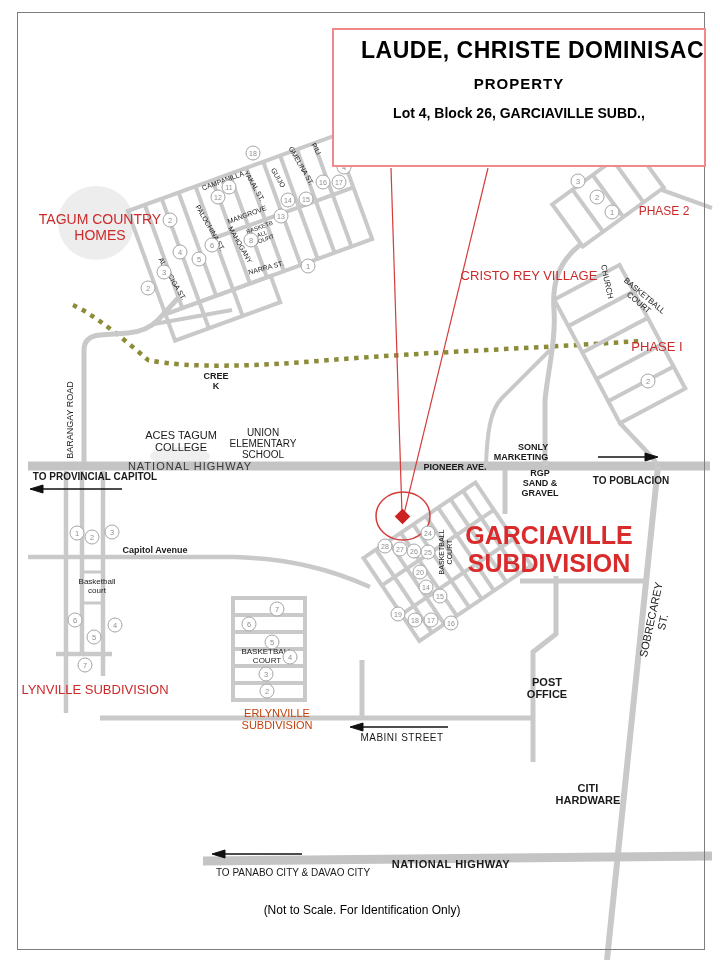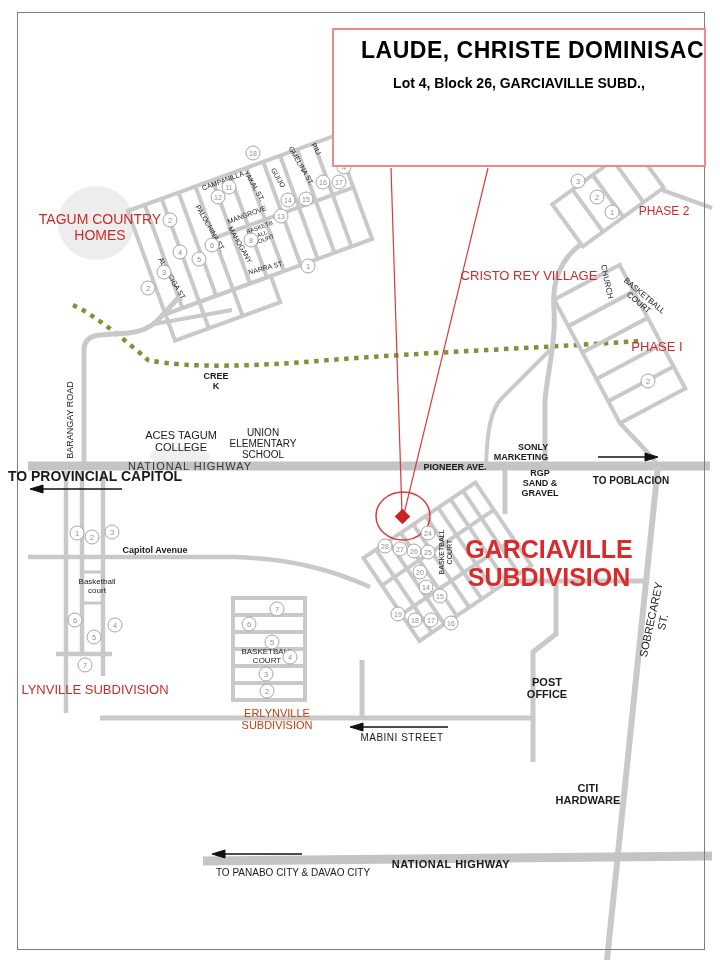--- a/index.html
+++ b/index.html
@@ -144,21 +144,21 @@
 
   <div id="labels">
       <div class="lbl" style="left: 190px; top: 466px; font-size: 11px; color: rgb(58, 58, 58); letter-spacing: 1px; transform: translate(-50%, -50%);">NATIONAL HIGHWAY</div>
       <div class="lbl" style="left: 455px; top: 467px; font-size: 9px; font-weight: bold; transform: translate(-50%, -50%);">PIONEER AVE.</div>
       <div class="lbl" style="left: 521px; top: 452px; font-size: 9px; font-weight: bold; transform: translate(-50%, -50%); text-align: right;">SONLY
 MARKETING</div>
       <div class="lbl" style="left: 540px; top: 483px; font-size: 9px; font-weight: bold; transform: translate(-50%, -50%);">RGP
 SAND &amp;
 GRAVEL</div>
       <div class="lbl" style="left: 631px; top: 481px; font-size: 10px; font-weight: bold; transform: translate(-50%, -50%);">TO POBLACION</div>
-      <div class="lbl" style="left: 95px; top: 477px; font-size: 14px; font-weight: bold; transform: translate(-50%, -50%);">TO PROVINCIAL CAPITOL</div>
+      <div class="lbl" style="left: 95px; top: 477px; font-size: 10px; font-weight: bold; transform: translate(-50%, -50%);">TO PROVINCIAL CAPITOL</div>
       <div class="lbl" style="left: 181px; top: 441px; font-size: 11px; transform: translate(-50%, -50%);">ACES TAGUM
 COLLEGE</div>
       <div class="lbl" style="left: 263px; top: 444px; font-size: 10px; transform: translate(-50%, -50%);">UNION
 ELEMENTARY
 SCHOOL</div>
       <div class="lbl" style="left: 216px; top: 381px; font-size: 9px; font-weight: bold; transform: translate(-50%, -50%);">CREE
 K</div>
       <div class="lbl" style="left: 70px; top: 420px; font-size: 9px; transform: translate(-50%, -50%) rotate(-90deg);">BARANGAY ROAD</div>
       <div class="lbl" style="left: 155px; top: 550px; font-size: 9px; font-weight: bold; transform: translate(-50%, -50%);">Capitol Avenue</div>
       <div class="lbl" style="left: 97px; top: 587px; font-size: 8px; transform: translate(-50%, -50%);">Basketball
@@ -176,21 +176,21 @@
       <div class="lbl" style="left: 588px; top: 794px; font-size: 11px; font-weight: bold; transform: translate(-50%, -50%);">CITI
 HARDWARE</div>
       <div class="lbl" style="left: 451px; top: 864px; font-size: 11px; font-weight: bold; letter-spacing: 0.5px; transform: translate(-50%, -50%);">NATIONAL HIGHWAY</div>
       <div class="lbl" style="left: 293px; top: 873px; font-size: 10px; transform: translate(-50%, -50%);">TO PANABO CITY  &amp; DAVAO CITY</div>
       <div class="lbl" style="left: 402px; top: 738px; font-size: 10px; letter-spacing: 0.5px; transform: translate(-50%, -50%);">MABINI STREET</div>
       <div class="lbl" style="left: 100px; top: 228px; font-size: 14px; color: rgb(204, 42, 42); transform: translate(-50%, -50%);">TAGUM COUNTRY
 HOMES</div>
       <div class="lbl" style="left: 529px; top: 276px; font-size: 13px; color: rgb(204, 42, 42); transform: translate(-50%, -50%);">CRISTO REY VILLAGE</div>
       <div class="lbl" style="left: 664px; top: 212px; font-size: 12px; color: rgb(204, 42, 42); transform: translate(-50%, -50%);">PHASE 2</div>
       <div class="lbl" style="left: 657px; top: 347px; font-size: 13px; color: rgb(204, 42, 42); transform: translate(-50%, -50%);">PHASE I</div>
-      <div class="lbl" style="left: 549px; top: 549px; font-size: 25px; color: rgb(217, 43, 43); font-weight: bold; transform: translate(-50%, -50%); margin-top: 14px;">GARCIAVILLE
+      <div class="lbl" style="left: 549px; top: 549px; font-size: 25px; color: rgb(217, 43, 43); font-weight: bold; transform: translate(-50%, -50%);">GARCIAVILLE
 SUBDIVISION</div>
       <div class="lbl" style="left: 95px; top: 690px; font-size: 13px; color: rgb(204, 42, 42); transform: translate(-50%, -50%);">LYNVILLE  SUBDIVISION</div>
       <div class="lbl" style="left: 277px; top: 719px; font-size: 11px; color: #c2410c; transform: translate(-50%, -50%);">ERLYNVILLE
 SUBDIVISION</div>
       <div class="lbl" style="left: 223px; top: 181px; font-size: 7px; color: rgb(34, 34, 34); transform: translate(-50%, -50%) rotate(-20deg);">CAMPANILLA</div>
       <div class="lbl" style="left: 254px; top: 186px; font-size: 7px; color: rgb(34, 34, 34); transform: translate(-50%, -50%) rotate(60deg);">YAKAL ST.</div>
       <div class="lbl" style="left: 278px; top: 178px; font-size: 7px; color: rgb(34, 34, 34); transform: translate(-50%, -50%) rotate(60deg);">GUIJO</div>
       <div class="lbl" style="left: 301px; top: 166px; font-size: 7px; color: rgb(34, 34, 34); transform: translate(-50%, -50%) rotate(60deg);">GMELINA ST.</div>
       <div class="lbl" style="left: 316px; top: 149px; font-size: 7px; color: rgb(34, 34, 34); transform: translate(-50%, -50%) rotate(60deg);">PILI</div>
       <div class="lbl" style="left: 247px; top: 215px; font-size: 7px; color: rgb(34, 34, 34); transform: translate(-50%, -50%) rotate(-20deg);">MANGROVE</div>
@@ -244,19 +244,21 @@
       <div class="circ" style="left: 426px; top: 587px; font-size: 7px;">14</div>
       <div class="circ" style="left: 440px; top: 596px; font-size: 7px;">15</div>
       <div class="circ" style="left: 398px; top: 614px; font-size: 7px;">19</div>
       <div class="circ" style="left: 415px; top: 620px; font-size: 7px;">18</div>
       <div class="circ" style="left: 431px; top: 620px; font-size: 7px;">17</div>
       <div class="circ" style="left: 451px; top: 623px; font-size: 7px;">16</div>
     </div>
 
   <div id="title-box">
     <div class="t1">LAUDE, CHRISTE DOMINISAC</div>
+    <div class="t2">PROPERTY</div>
     <div class="t3">Lot 4, Block 26, GARCIAVILLE SUBD.,</div>
   </div>
 
   <div id="footer">
+    <div class="ft2">(Not to Scale. For Identification Only)</div>
   </div>
 
 </div>
 
 </body></html>

